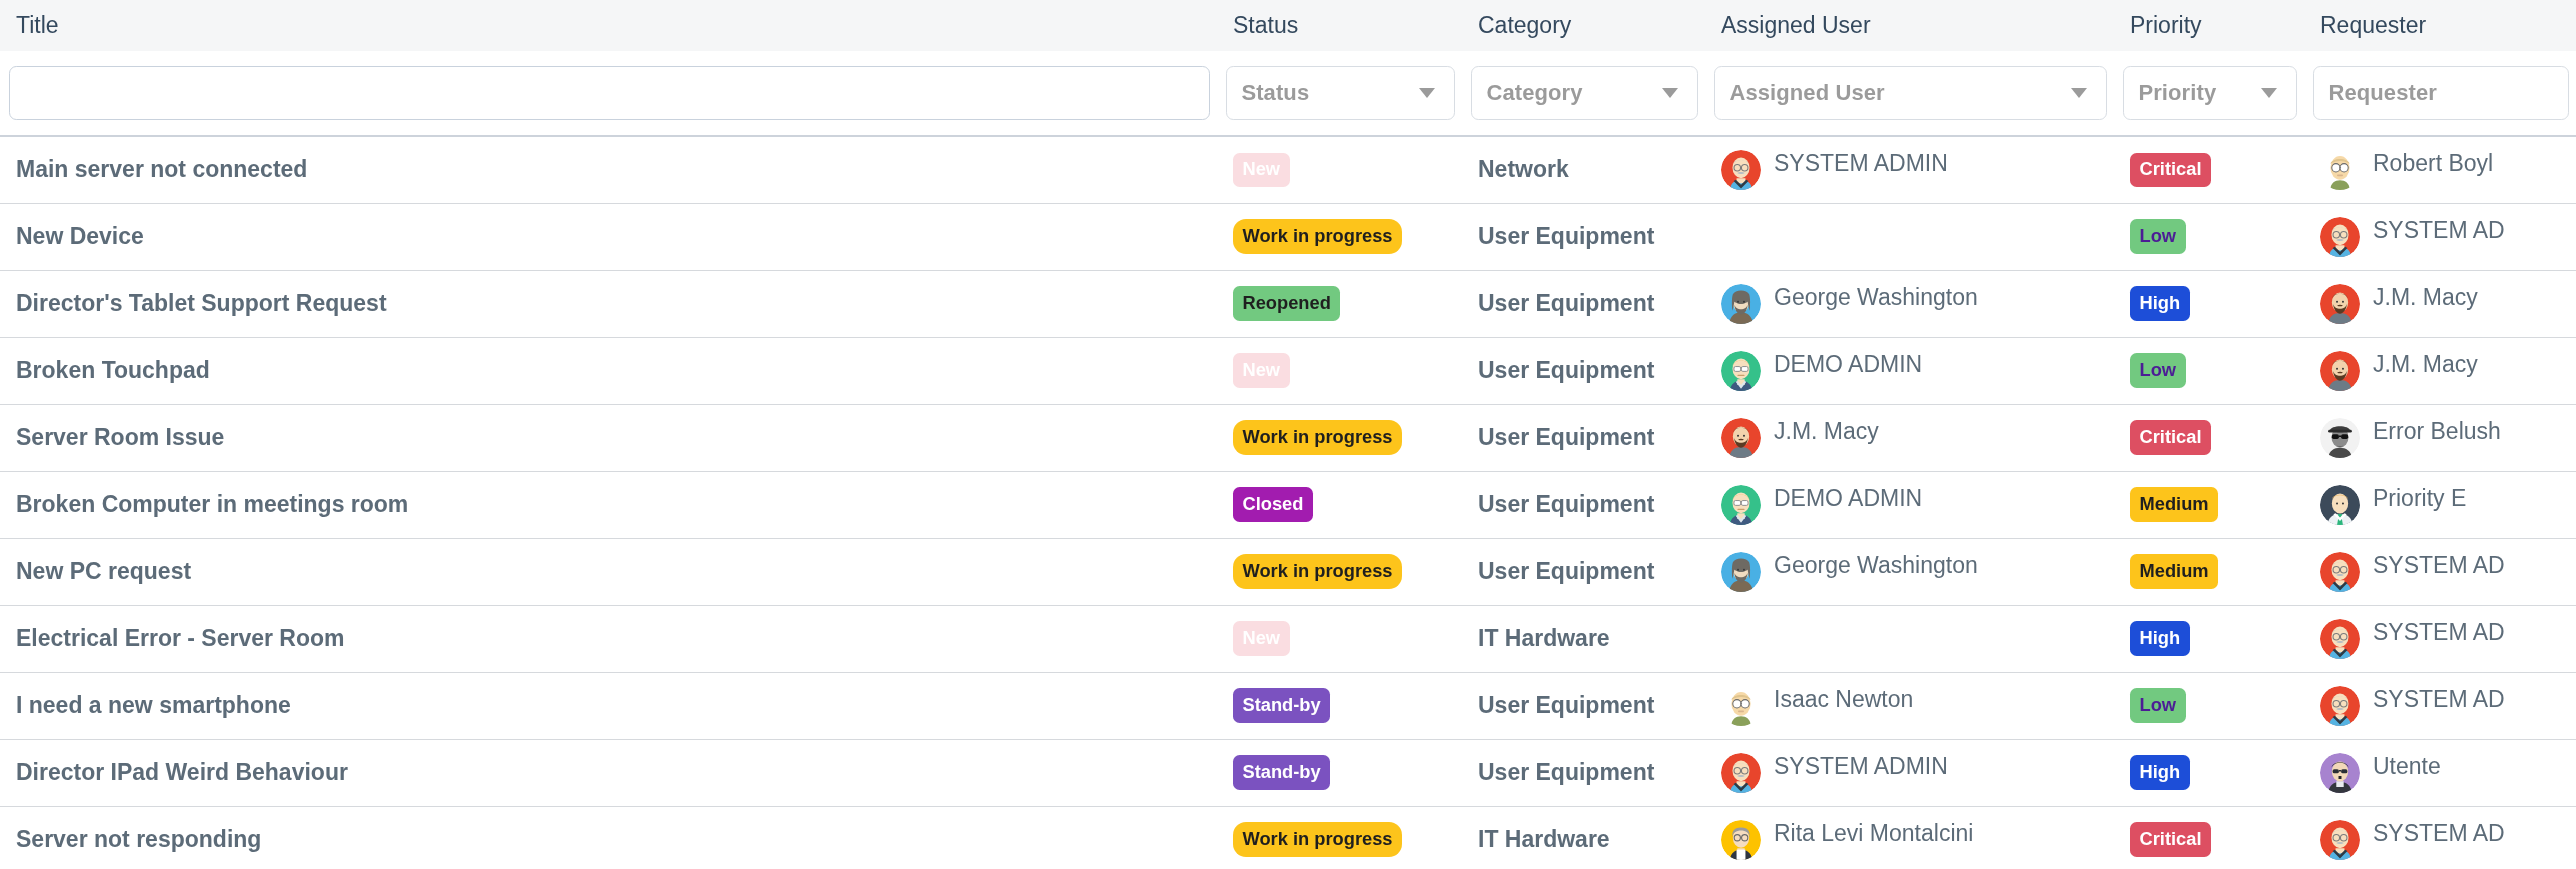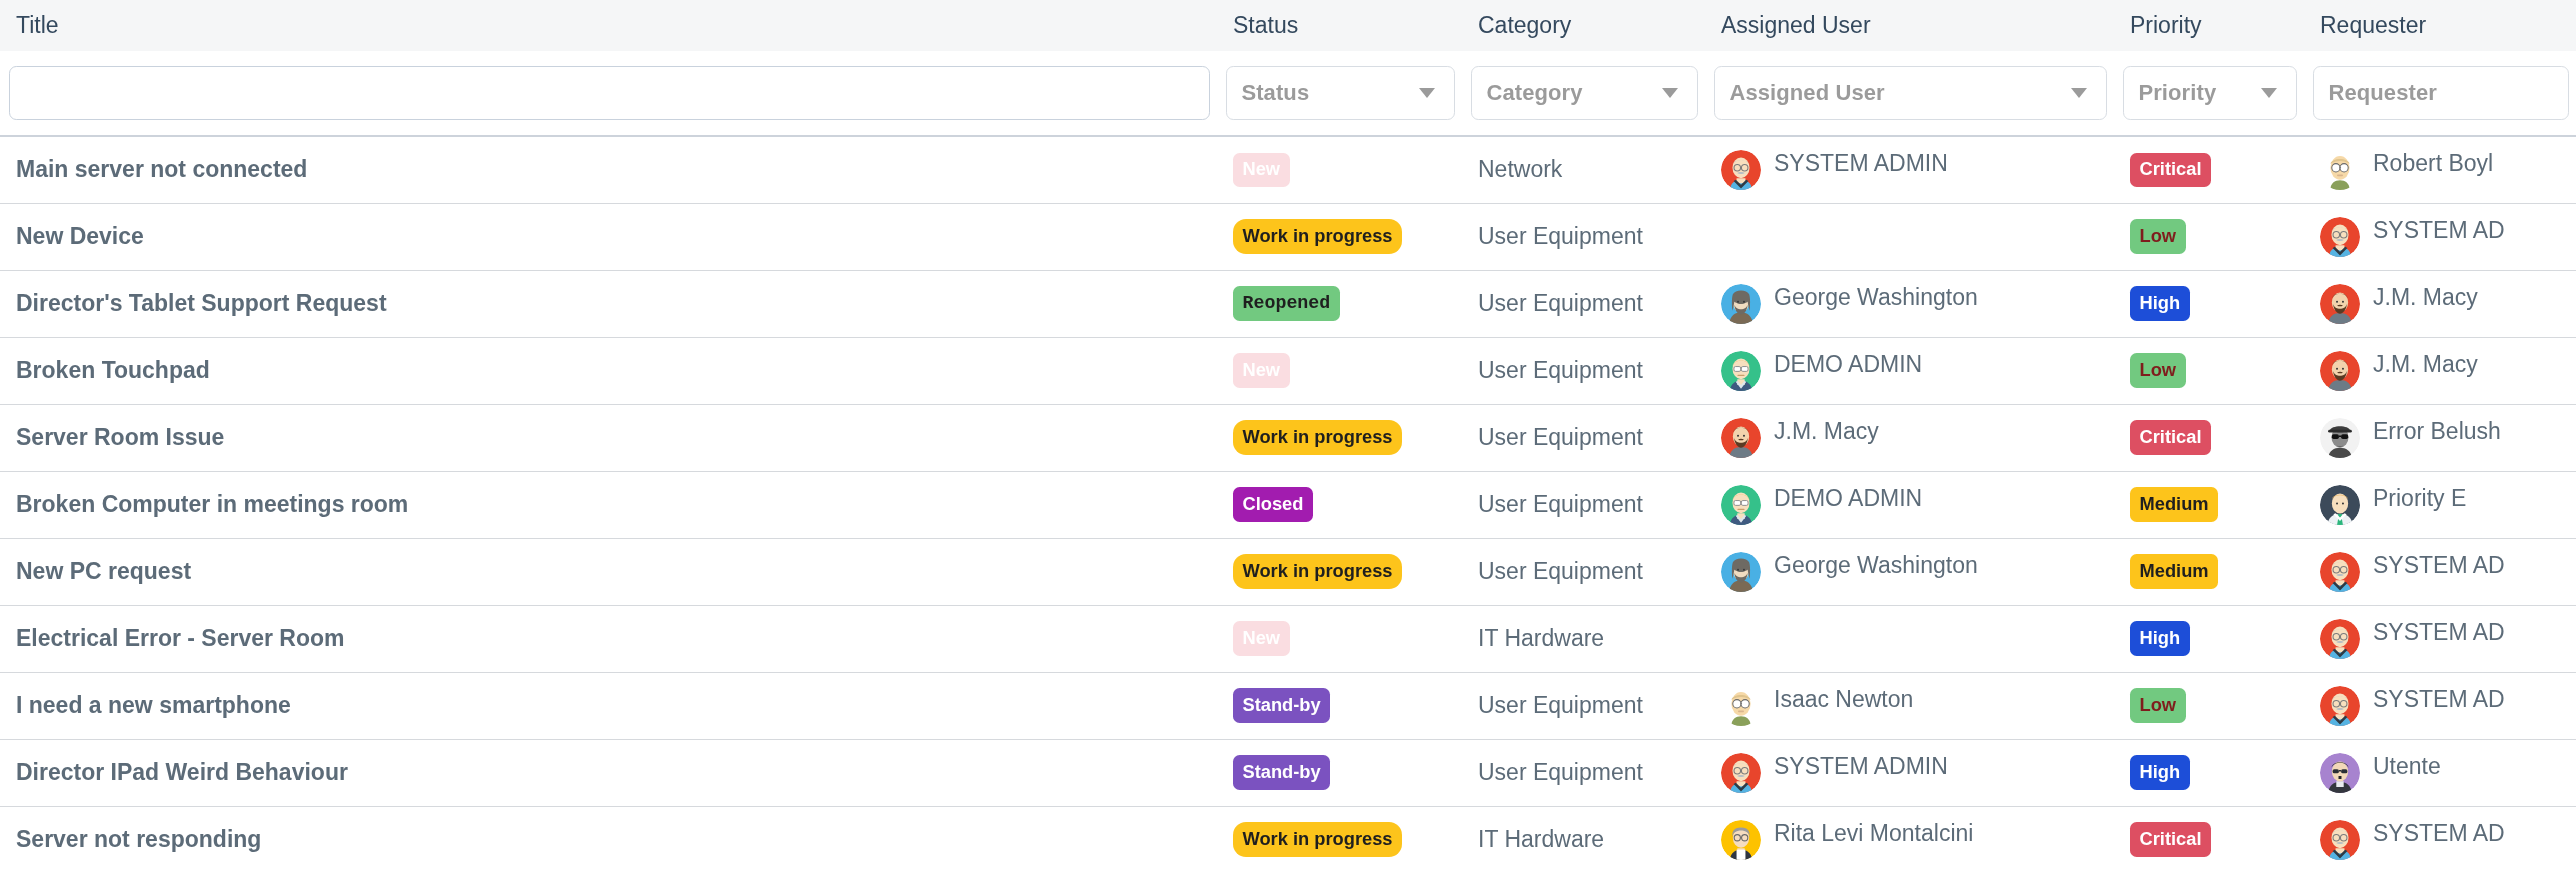--- a/index.html
+++ b/index.html
@@ -102,42 +102,42 @@
   td.title-cell {
     font-size: 23px;
     font-weight: bold;
     color: #5c6b78;
     white-space: nowrap;
   }
   td.category-cell {
     font-size: 23px;
     color: #5c6b78;
     white-space: nowrap;
-    font-weight: normal;
+    font-weight: bold;
   }
 
   
   .badge {
     display: inline-block;
     border-radius: 6.6px;
     font-size: 18.3px;
     font-weight: bold;
     line-height: 1;
     padding: 7.3px 9.5px 8.8px 9.5px;
     white-space: nowrap;
     vertical-align: middle;
   }
   .badge-new        { background: #fadde1; color: #ffffff; }
   .badge-wip        { background: #fdc41b; color: #1f1f1f; border-radius: 13px; }
-  .badge-reopened   { background: #72c980; color: #1f1f1f; font-family: Liberation Mono, monospace; }
+  .badge-reopened   { background: #72c980; color: #1f1f1f; }
   .badge-closed     { background: #a21caf; color: #ffffff; }
   .badge-standby    { background: #7b52c0; color: #ffffff; }
 
   .badge-critical   { background: #dd4f62; color: #ffffff; }
-  .badge-low        { background: #72c980; color: #7f1d1d; }
+  .badge-low        { background: #72c980; color: #4c1d95; }
   .badge-high       { background: #1d4ed8; color: #ffffff; }
   .badge-medium     { background: #fdc41b; color: #1f1f1f; }
 
   
   .user-cell { display: flex; align-items: flex-start; white-space: nowrap; }
   .user-name {
     font-size: 23px;
     color: #5c6b78;
     margin-left: 13px;
     white-space: nowrap;

